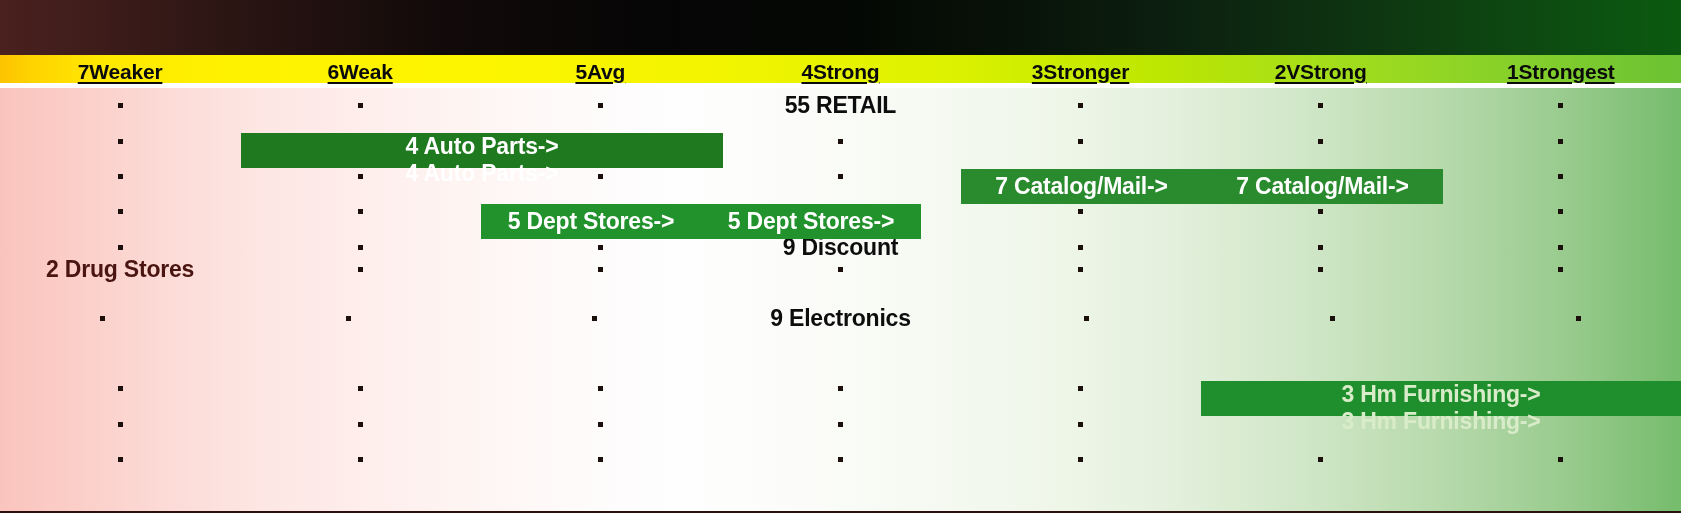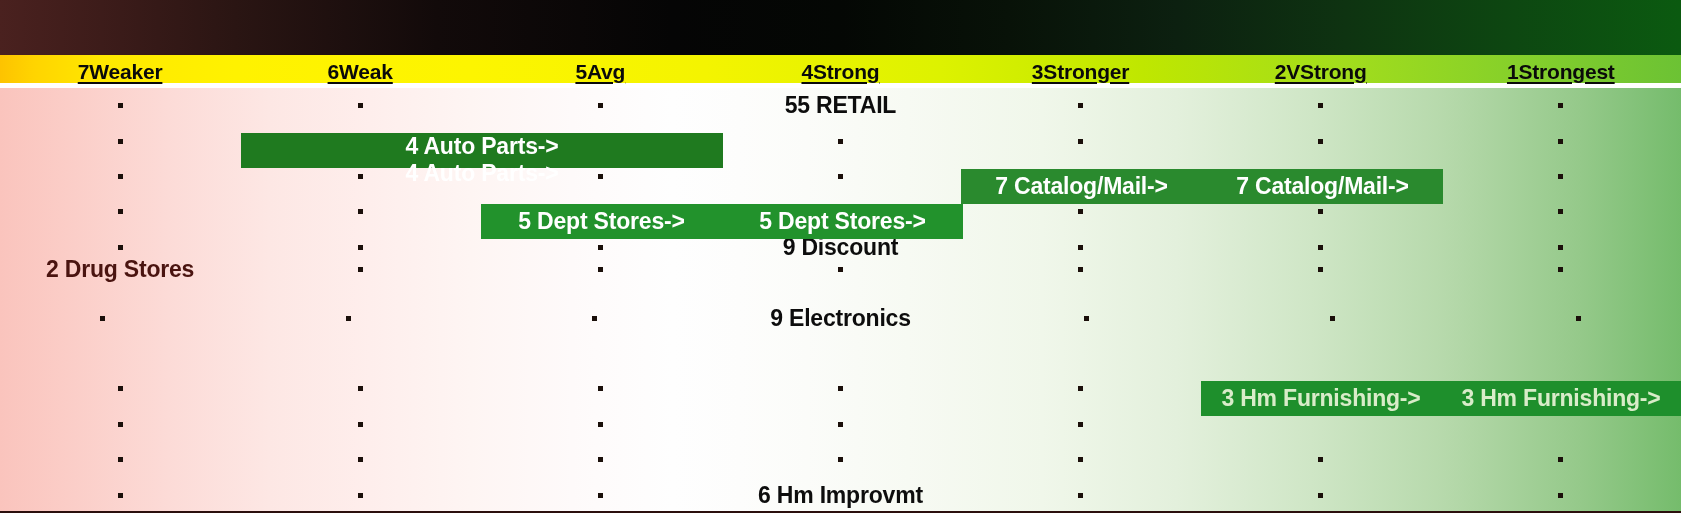--- a/index.html
+++ b/index.html
@@ -89,21 +89,21 @@
     z-index:3;
   }
   .bar .seg{
     height:35px;display:flex;align-items:center;justify-content:center;
     font-size:23px;font-weight:bold;color:#ffffff;
     white-space:nowrap;letter-spacing:-0.2px;
   }
   .bar.dark{background:#1f7a1f;}
   .bar.mid{background:#2a8a2e;}
   .bar.light{background:#22922c;}
-  .bar.lighter{background:#1e8f2c;}
+  .bar.lighter{background:#1e8f2c;flex-direction:column;}
   .bar.lighter .seg{color:#d9ecc9;}
 </style>
 </head>
 <body>
 
 <div id="board">
 
   <div id="top-strip"></div>
 
   <div id="header-band">
@@ -338,52 +338,29 @@
         <div class="cell">
           <span class="dot"></span>
         </div>
         <div class="cell">
           <span class="dot"></span>
         </div>
         <div class="cell">
           <span class="dot"></span>
         </div>
       </div>
-      <div class="row" style="top: 389.4px;">
-        <div class="cell">
-          <span class="dot"></span>
-        </div>
-        <div class="cell">
-          <span class="dot"></span>
-        </div>
-        <div class="cell">
-          <span class="dot"></span>
-        </div>
-        <div class="cell">
-          <span class="celltext">6 Hm Improvmt</span>
-        </div>
-        <div class="cell">
-          <span class="dot"></span>
-        </div>
-        <div class="cell">
-          <span class="dot"></span>
-        </div>
-        <div class="cell">
-          <span class="dot"></span>
-        </div>
-      </div>
       <div class="bar dark" style="left: 241px; top: 45px; width: 482px; flex-direction: column;">
         <span class="seg" style="width: 241px;">4 Auto Parts-&gt;</span>
         <span class="seg" style="width: 241px;">4 Auto Parts-&gt;</span>
       </div>
       <div class="bar mid" style="left: 961px; top: 81px; width: 482px;">
         <span class="seg" style="width: 241px;">7 Catalog/Mail-&gt;</span>
         <span class="seg" style="width: 241px;">7 Catalog/Mail-&gt;</span>
       </div>
-      <div class="bar light" style="left: 481px; top: 116px; width: 482px; text-align: center;">
+      <div class="bar light" style="left: 481px; top: 116px; width: 440px; text-align: center;">
         <span class="seg" style="width: 241px;">5 Dept Stores-&gt;</span>
         <span class="seg" style="width: 241px;">5 Dept Stores-&gt;</span>
       </div>
       <div class="bar lighter" style="left: 1201px; top: 293px; width: 480px;">
         <span class="seg" style="width: 240px;">3 Hm Furnishing-&gt;</span>
         <span class="seg" style="width: 240px;">3 Hm Furnishing-&gt;</span>
       </div>
     </div>
 
   <div id="bottom-rule"></div>

